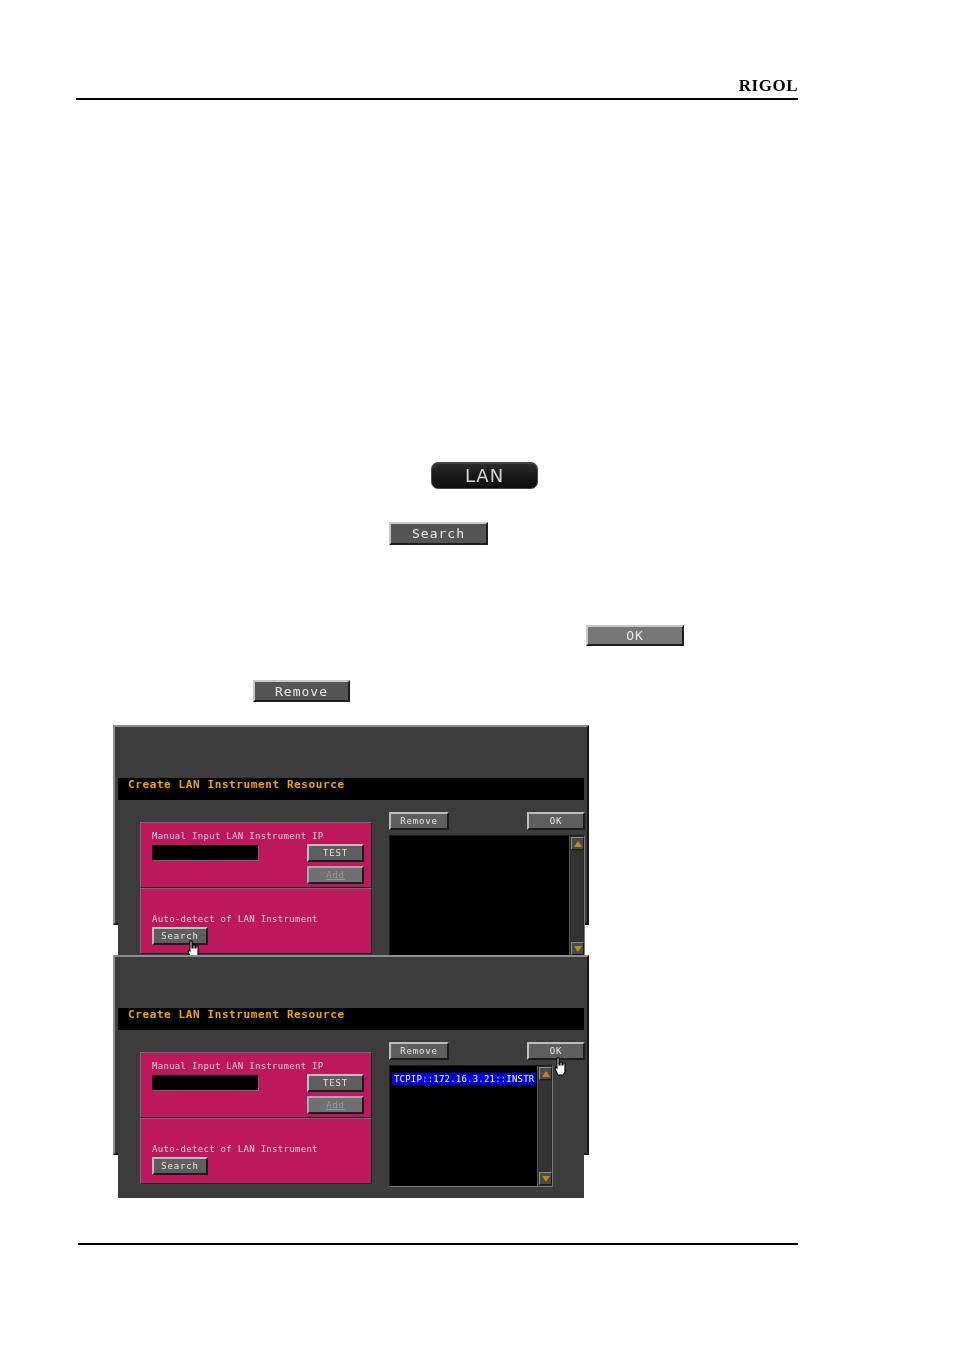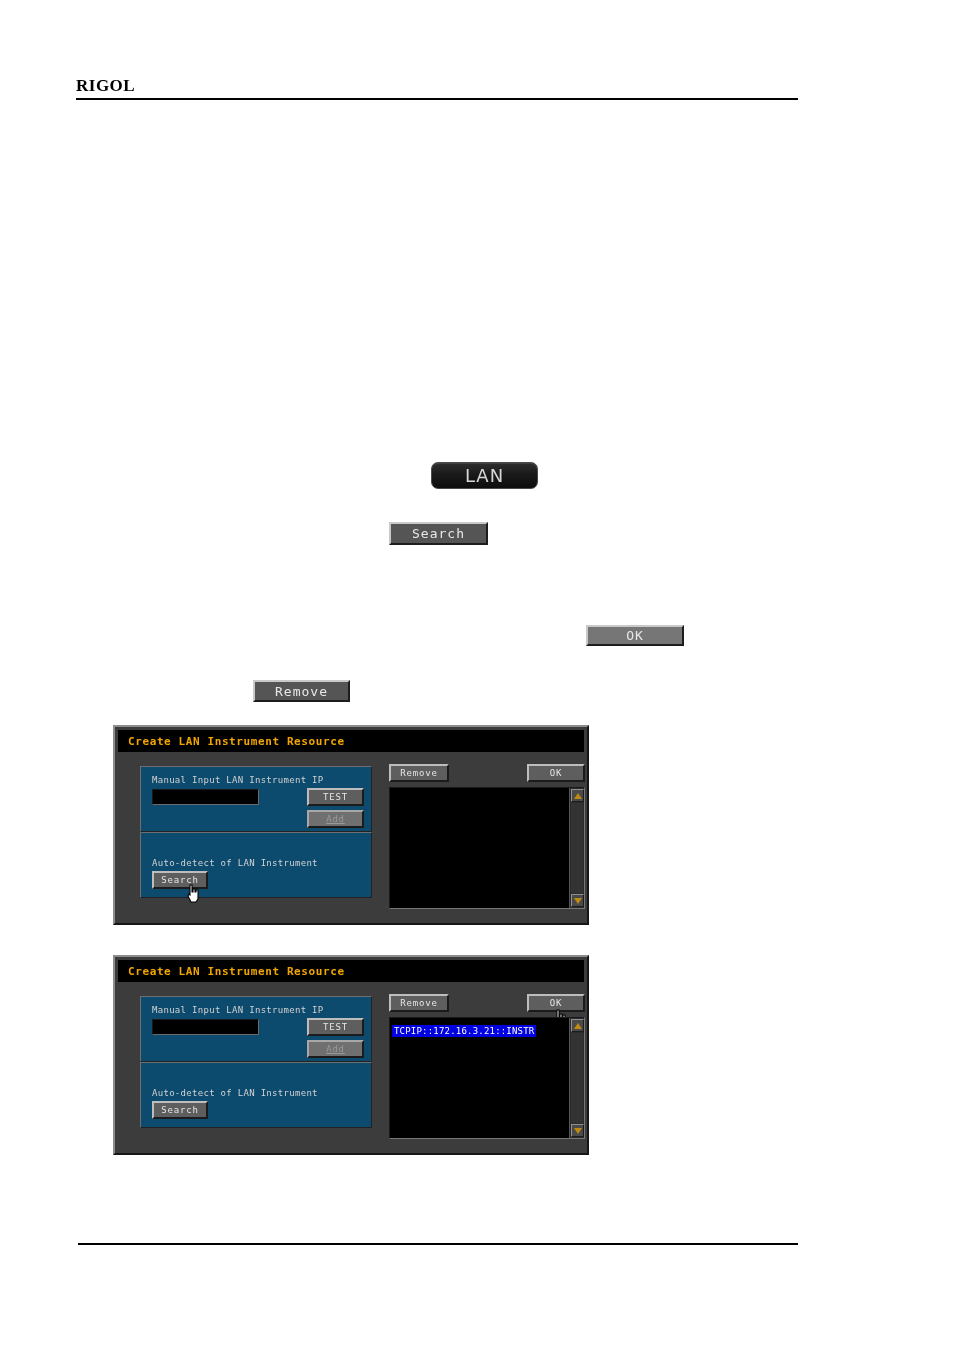--- a/index.html
+++ b/index.html
@@ -18,20 +18,21 @@
     position: absolute;
     left: 76px; top: 76px; width: 722px;
   }
   .brand {
     font-family: "Liberation Serif", serif;
     font-weight: bold;
     font-size: 17px;
     letter-spacing: 0.5px;
     color: #000;
     line-height: 20px;
+    text-align: right;
   }
   .rule {
     border-bottom: 2px solid #000;
     margin-top: 2px;
   }
 
   
   .footer-rule {
     position: absolute;
     left: 78px; top: 1243px; width: 720px;
@@ -80,22 +81,23 @@
     border-top: 2px solid #8d8d8d;
     border-left: 2px solid #8d8d8d;
     border-right: 2px solid #161616;
     border-bottom: 2px solid #161616;
     padding: 3px;
   }
   .dlg-titlebar {
     background: #000000;
     height: 22px;
     display: flex;
-    align-items: center;
+    align-items: flex-start;
     padding-left: 10px;
+    margin-top: 48px;
   }
   .dlg-title-text {
     color: #f0a500;
     font-family: "DejaVu Sans Mono", monospace;
     font-size: 11px;
     font-weight: bold;
     letter-spacing: 0.6px;
     white-space: nowrap;
   }
   .dlg-body {
@@ -105,21 +107,22 @@
     height: calc(100% - 22px);
   }
 
   
   .groupbox {
     position: absolute;
     border-top: 1px solid #6f6f6f;
     border-left: 1px solid #6f6f6f;
     border-right: 1px solid #222;
     border-bottom: 1px solid #222;
-    background: #0c4a6e;
+    background: #be185d;
+    margin-top: 8px;
   }
   .grp-label {
     position: absolute;
     color: #d2d2d2;
     font-family: "DejaVu Sans Mono", monospace;
     font-size: 9px;
     letter-spacing: 0.3px;
     white-space: nowrap;
   }
 
@@ -299,21 +302,21 @@
       <div class="grp-label" style="left:11px; top:25px;">Auto-detect of LAN Instrument</div>
       <div class="dlg-btn" style="left:11px; top:38px; width:56px; height:18px;">Search</div>
     </div>
 
     <div class="dlg-btn" style="left:271px; top:12px; width:60px; height:18px;">Remove</div>
     <div class="dlg-btn" style="left:409px; top:12px; width:58px; height:18px;">OK</div>
     <svg class="cursor-hand" style="left:434px; top:26px;" viewBox="0 0 16 20">
       <path d="M5 2 L7 2 L7 9 L8 9 L8 6 L10 6 L10 9 L11 9 L11 7 L13 7 L13 16 L11 19 L6 19 L3 13 L4 11 L5 12 Z" fill="#ffffff" stroke="#000000" stroke-width="1.1"></path>
     </svg>
 
-    <div class="listbox-wrap" style="left:271px; top:35px; width:196px; height:122px;">
+    <div class="listbox-wrap" style="left:271px; top:35px; width:164px; height:122px;">
       <div class="listbox-items">
         <span class="list-item selected">TCPIP::172.16.3.21::INSTR</span>
       </div>
       <div class="scrollbar">
         <div class="sb-btn up">
           <span class="tri up"></span>
         </div>
         <div class="sb-track"></div>
         <div class="sb-btn down">
           <span class="tri down"></span>

